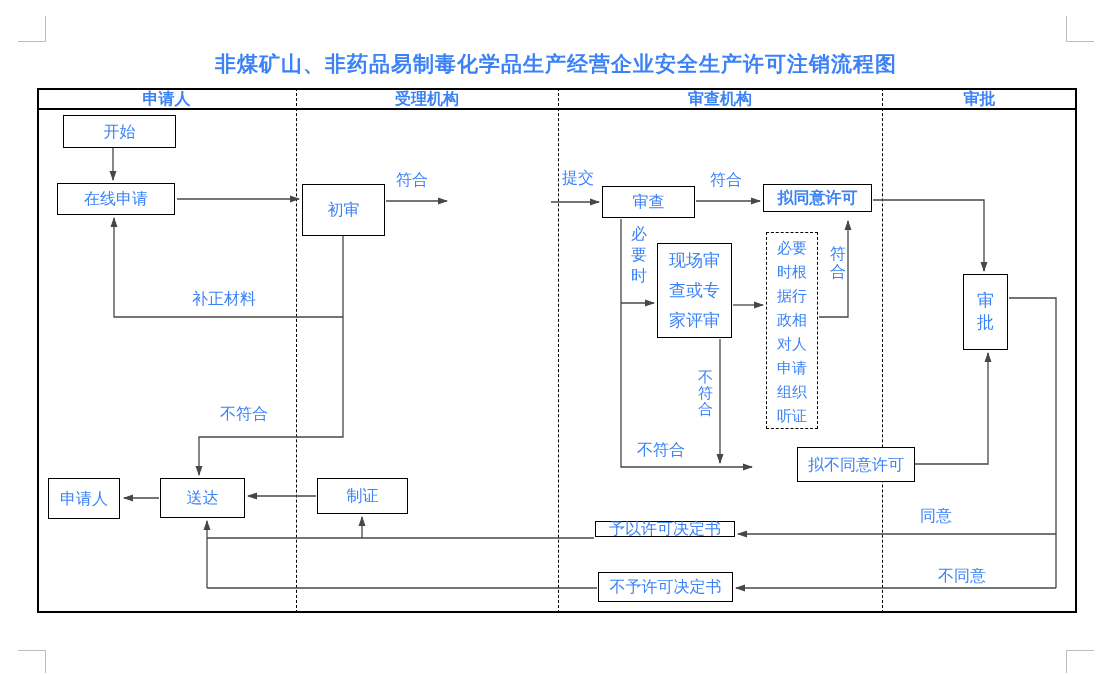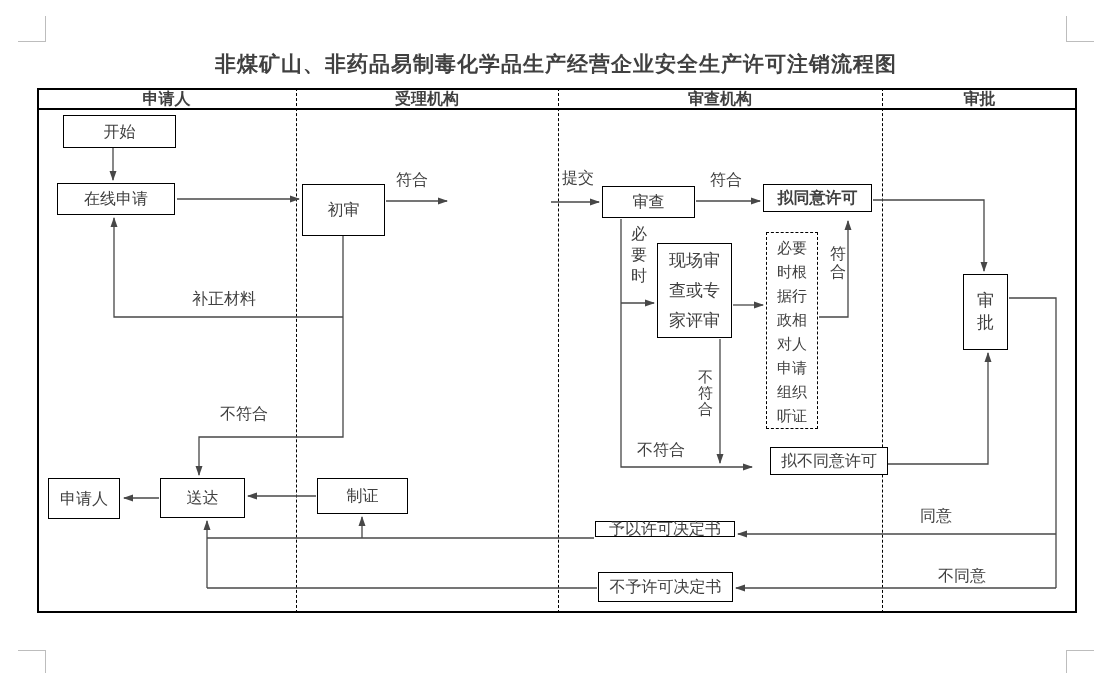--- a/index.html
+++ b/index.html
@@ -1,17 +1,17 @@
 <!DOCTYPE html>
 <html><head>
 <meta charset="utf-8">
 <style>
   html,body{margin:0;padding:0;background:#fff;}
   #page{position:relative;width:1112px;height:675px;background:#ffffff;overflow:hidden;
-        font-family:"Liberation Serif","DejaVu Serif",serif;color:#404040;}
+        font-family:"Liberation Serif","DejaVu Serif",serif;color:#3b82f6;}
   #flow-svg{position:absolute;left:0;top:0;pointer-events:none;}
   .box{position:absolute;box-sizing:border-box;border:1.5px solid #000;background:#fff;
        display:flex;align-items:center;justify-content:center;text-align:center;
        font-size:16px;line-height:1.25;}
   .box.multiline{word-break:break-all;}
   .lbl{position:absolute;font-size:16px;white-space:nowrap;background:transparent;}
   .vlbl{position:absolute;font-size:16px;word-break:break-all;text-align:left;}
   .hdr{position:absolute;top:89px;height:20px;line-height:20px;text-align:center;
        font-weight:bold;font-size:16px;}
   .divider{position:absolute;top:88px;height:525px;width:0;border-left:1px dashed #000;}
@@ -81,21 +81,21 @@
 
   <div class="box" style="left:63px;top:115px;width:113px;height:33px;">开始</div>
   <div class="box" style="left:57px;top:183px;width:118px;height:32px;">在线申请</div>
   <div class="box" style="left:302px;top:184px;width:83px;height:52px;">初审</div>
   <div class="box" style="left:602px;top:186px;width:93px;height:32px;">审查</div>
   <div class="box" style="left:763px;top:184px;width:109px;height:28px;font-weight:bold;">拟同意许可</div>
   <div class="box multiline" style="left:657px;top:243px;width:75px;height:95px;padding:0 11px;line-height:30px;font-size:17px;">现场审查或专家评审</div>
   <div class="box multiline" style="left:766px;top:232px;width:52px;height:197px;border-style:dashed;align-items:flex-start;
               padding:3px 6px 0 6px;line-height:24px;font-size:15px;">必要时根据行政相对人申请组织听证</div>
   <div class="box multiline" style="left:963px;top:274px;width:45px;height:76px;padding:0 13px;line-height:22px;font-size:17px;">审批</div>
-  <div class="box" style="left:770px;top:447px;width:118px;height:28px;">拟不同意许可</div>
+  <div class="box" style="left:797px;top:447px;width:118px;height:35px;">拟不同意许可</div>
   <div class="box" style="left:48px;top:478px;width:72px;height:41px;">申请人</div>
   <div class="box" style="left:160px;top:478px;width:85px;height:40px;">送达</div>
   <div class="box" style="left:317px;top:478px;width:91px;height:36px;">制证</div>
   <div class="box" style="left:595px;top:521px;width:140px;height:16px;text-align:center;">予以许可决定书</div>
   <div class="box" style="left:598px;top:572px;width:135px;height:30px;">不予许可决定书</div>
 
   <div class="lbl" style="left:396px;top:170px;">符合</div>
   <div class="lbl" style="left:562px;top:168px;">提交</div>
   <div class="lbl" style="left:710px;top:170px;">符合</div>
   <div class="vlbl" style="left:631px;top:223px;width:18px;line-height:21px;">必要时</div>

